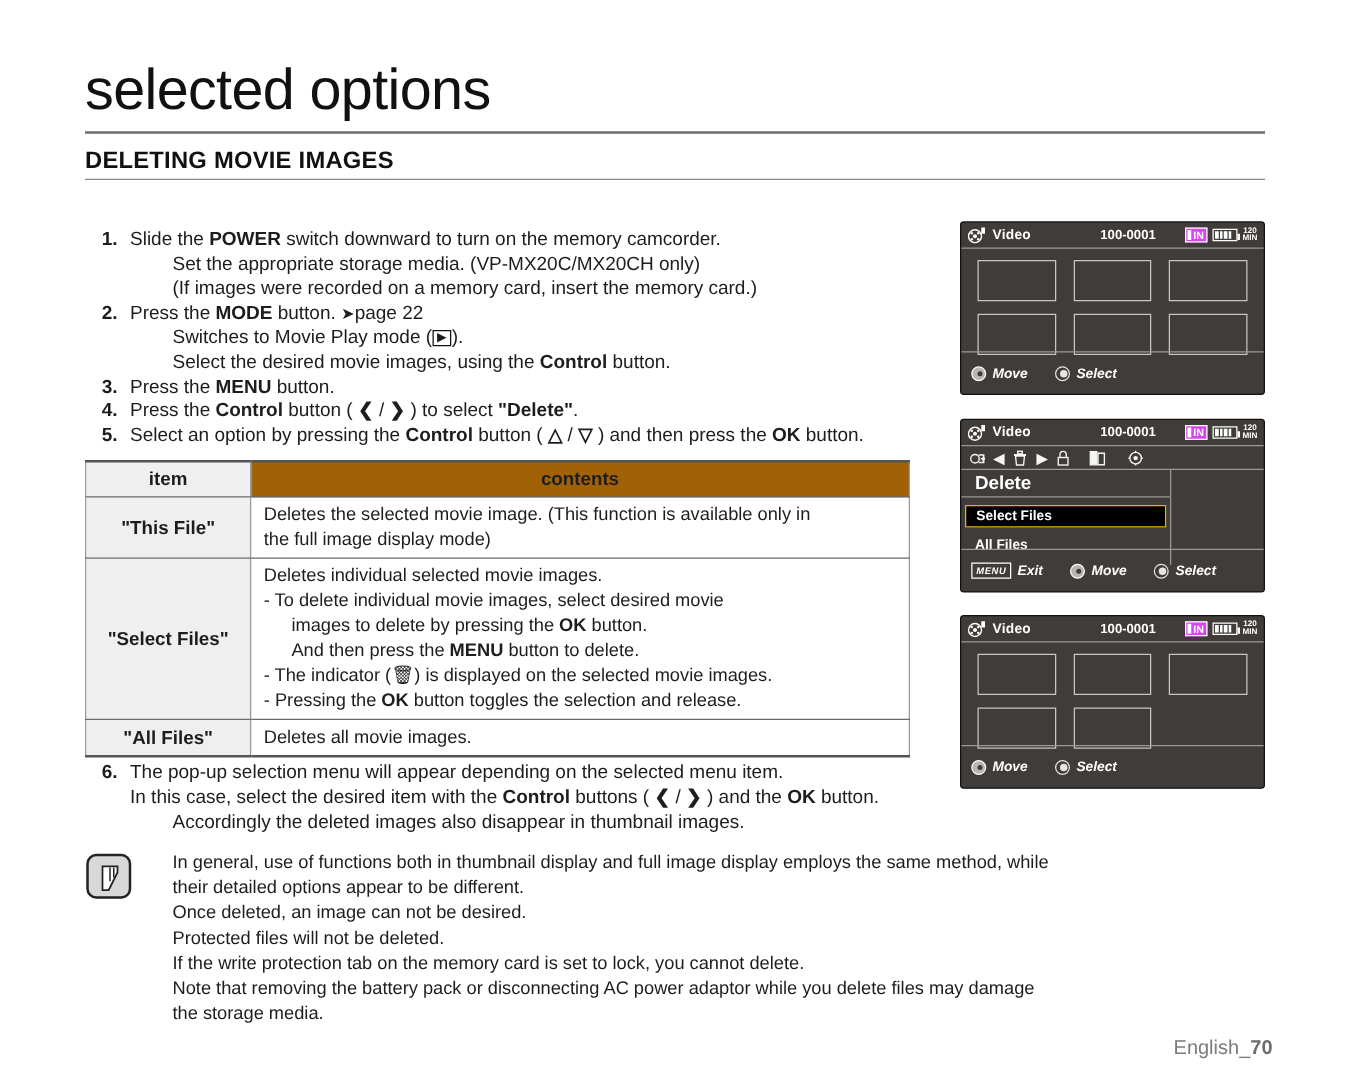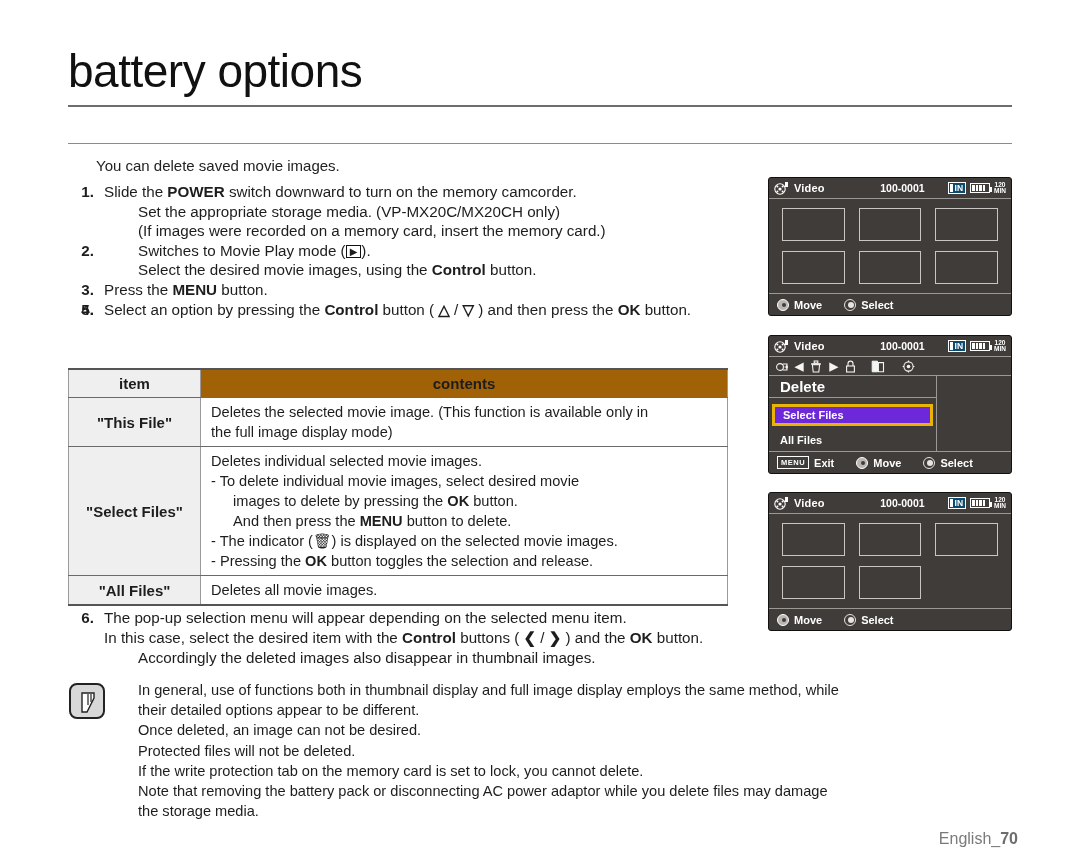--- a/index.html
+++ b/index.html
@@ -179,21 +179,21 @@
     padding: 0 5px;
   }
   .lcd-mode-icon {
     width: 16px; height: 14px; margin-right: 4px;
     position: relative;
   }
   .lcd-title { font-size: 11px; letter-spacing: .2px; }
   .lcd-file { position: absolute; left: 50%; transform: translateX(-22%); font-size: 10.5px; }
   .lcd-right { margin-left: auto; display: flex; align-items: center; gap: 4px; }
   .badge-in {
-    border: 1.4px solid #fff; background: #0c4a6e;
+    border: 1.4px solid #fff; background: #d946ef;
     font-size: 8.5px; padding: 0 2px 0 1px; line-height: 10px;
     display: inline-flex; align-items: center;
   }
   .badge-in .tick { display:inline-block; width:3px; height:8px; background:#fff; margin-right:1.5px;}
   .batt {
     border: 1.3px solid #fff; width: 20px; height: 10px;
     display: inline-flex; align-items: center; gap: 1px; padding: 0 1px;
     position: relative;
   }
   .batt i { display: block; width: 2.5px; height: 6px; background: #fff; }
@@ -205,25 +205,26 @@
     display: grid;
     grid-template-columns: repeat(3, 1fr);
     grid-auto-rows: 33px;
     gap: 10px 14px;
   }
   .thumb { border: 1.4px solid #c9c5c1; background: #3f3c39; }
   .thumb.empty { border: none; background: transparent; }
 
   .lcd-foot {
     position: absolute; left: 0; bottom: 0;
-    width: 100%; height: 22px;
+    width: 100%; height: 34px;
     border-top: 1px solid #9c9894;
     display: flex; align-items: center;
     padding: 0 8px;
     font-size: 11px;
+    font-style: italic;
   }
   .foot-item { display: flex; align-items: center; gap: 5px; }
   .foot-gap { width: 22px; }
   .dpad {
     width: 12px; height: 12px; border-radius: 50%;
     background: #b9b5b1; border: 1px solid #fff;
     position: relative;
   }
   .dpad::after{content:"";position:absolute;left:3.5px;top:3.5px;width:4px;height:4px;border-radius:50%;background:#3f3c39;}
   .okbtn {
@@ -256,58 +257,61 @@
   .menu-label {
     padding: 2px 0 2px 11px;
     font-size: 15px;
     border-bottom: 1px solid #9c9894;
   }
   .menu-item {
     margin: 6px 3px 0 3px;
     padding: 2px 0 2px 8px;
     font-size: 11px;
   }
-  .menu-item.hl { background: #6d28d9; border: 3px solid #eab308; }
+  .menu-item.hl { background: #000000; border: 1px solid #eab308; }
 </style>
 </head>
 <body>
 
 <div class="page">
 
-  <div class="chapter-title">battery options</div>
+  <div class="chapter-title">selected options</div>
   <div class="rule-main"></div>
+  <div class="section-title">DELETING MOVIE IMAGES</div>
   <div class="rule-sub"></div>
-  <div class="intro">You can delete saved movie images.</div>
 
   <div class="steps">
 
     <div class="step">
       <span class="num">1.</span>
       <span><span>Slide the </span><span class="b">POWER</span><span> switch downward to turn on the memory camcorder.</span></span>
       <div class="sub">Set the appropriate storage media. (VP-MX20C/MX20CH only)</div>
       <div class="sub">(If images were recorded on a memory card, insert the memory card.)</div>
     </div>
 
     <div class="step">
       <span class="num">2.</span>
+      <span><span>Press the </span><span class="b">MODE</span><span> button.</span>
+        <span class="arrow">➤</span><span>page 22</span></span>
       <div class="sub">
         <span>Switches to Movie Play mode (</span><span class="play-box">▶</span><span>).</span>
       </div>
       <div class="sub">
         <span>Select the desired movie images, using the </span><span class="b">Control</span><span> button.</span>
       </div>
     </div>
 
     <div class="step">
       <span class="num">3.</span>
       <span><span>Press the </span><span class="b">MENU</span><span> button.</span></span>
     </div>
 
     <div class="step">
       <span class="num">4.</span>
+      <span><span>Press the </span><span class="b">Control</span><span> button ( </span><span class="chev">❮</span>&nbsp;/&nbsp;<span class="chev">❯</span><span> ) to select </span><span class="b">"Delete"</span>.</span>
     </div>
 
     <div class="step">
       <span class="num">5.</span>
       <span><span>Select an option by pressing the </span><span class="b">Control</span><span> button ( </span><span class="chev">△</span>&nbsp;/&nbsp;<span class="chev">▽</span><span> ) and then press the </span><span class="b">OK</span><span> button.</span></span>
     </div>
 
   </div>
 
   <table class="tbl">

